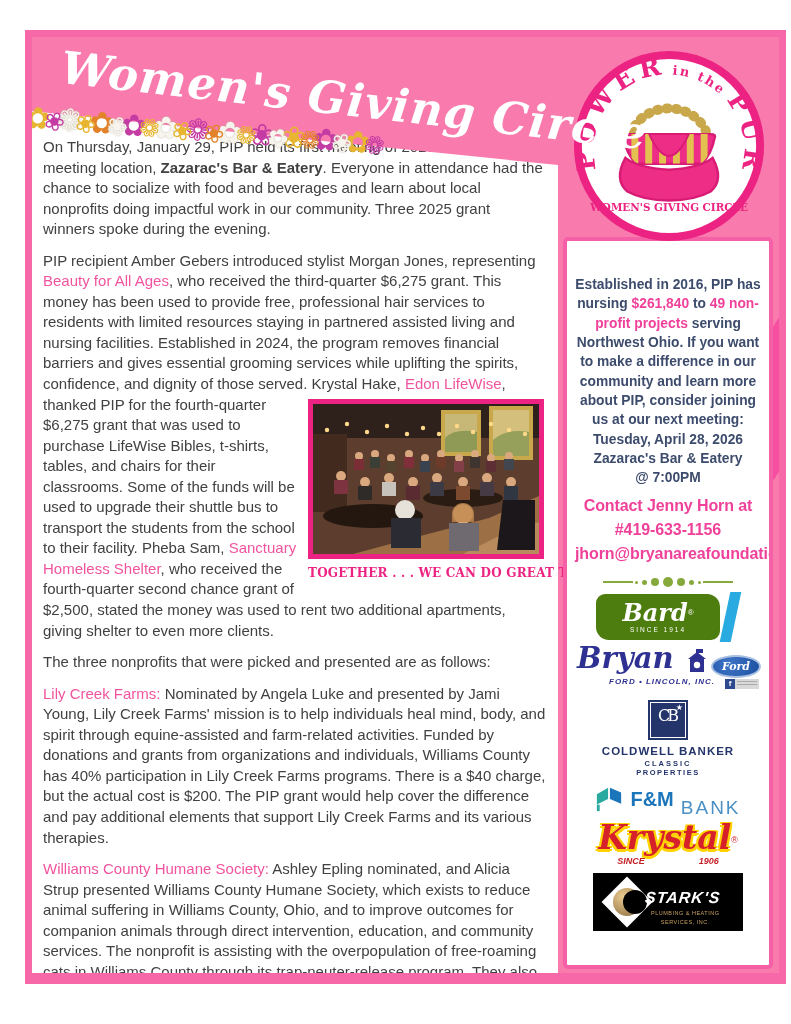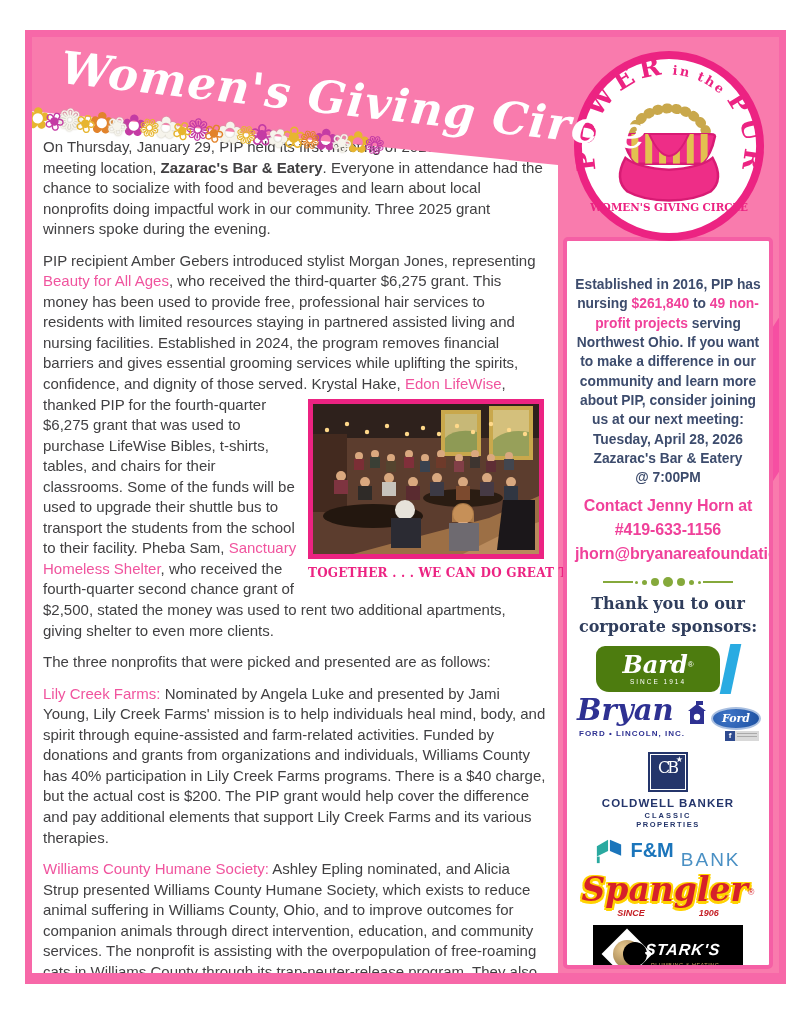--- a/index.html
+++ b/index.html
@@ -66,21 +66,21 @@
   .bard-red { position:absolute; left:0; top:0; width:124px; height:46px; background:#4d7c0f; border-radius:9px 13px 9px 13px;
     display:flex; flex-direction:column; align-items:center; justify-content:center; }
   .bard-name { font-family:"DejaVu Serif", serif; font-style:italic; font-weight:bold; font-size:24px; color:#fff; line-height:1; }
   .bard-reg { font-size:8px; vertical-align:super; color:#fff; }
   .bard-since { font-size:6.5px; letter-spacing:2px; color:#fff; margin-top:1px; }
   .bard-slash { position:absolute; right:4px; top:-2px; width:11px; height:50px; background:#29ABE2; transform:skewX(-12deg); }
   
   .bryan { width:186px; height:46px; position:relative; text-align:left; }
   .bryan-script { position:absolute; left:2px; top:-6px; font-family:"DejaVu Serif", serif; font-style:italic; font-weight:bold; font-size:29px; color:#2E3192; }
   .bryan-bldg { position:absolute; left:112px; top:2px; }
-  .bryan-sub { position:absolute; left:4px; top:30px; font-size:8px; font-weight:bold; letter-spacing:1px; color:#2E3192; }
+  .bryan-sub { position:absolute; left:34px; top:30px; font-size:8px; font-weight:bold; letter-spacing:1px; color:#2E3192;font-style:italic; }
   .ford-oval { position:absolute; right:0; top:8px; width:46px; height:19px; border-radius:50%;
     background:radial-gradient(circle at 35% 35%, #3E74C6, #1B4FA0); border:2px solid #A9BFE0;
     display:flex; align-items:center; justify-content:center; }
   .ford-script { font-family:"DejaVu Serif", serif; font-style:italic; font-weight:bold; font-size:11px; color:#fff; }
   .fb-chip { position:absolute; right:2px; top:32px; width:34px; height:10px; background:#D9D9D9; display:flex; align-items:center; }
   .fb-f { width:10px; height:10px; background:#2E4A8F; color:#fff; font-size:8px; font-weight:bold; line-height:10px; text-align:center; }
   .fb-lines { flex:1; height:6px; margin:0 2px; background:repeating-linear-gradient(#aaa 0 1px,#D9D9D9 1px 3px); }
   
   .coldwell { width:180px; }
   .cb-sq { width:40px; height:40px; margin:0 auto; background:#24356B; position:relative; box-shadow:inset 0 0 0 2px #24356B, inset 0 0 0 3px #fff; }
@@ -168,21 +168,20 @@
         <span class="ln"></span>
           <span class="d" style="width:3px;height:3px"></span>
           <span class="d" style="width:5px;height:5px"></span>
           <span class="d" style="width:8px;height:8px"></span>
           <span class="d" style="width:10px;height:10px"></span>
           <span class="d" style="width:8px;height:8px"></span>
           <span class="d" style="width:5px;height:5px"></span>
           <span class="d" style="width:3px;height:3px"></span>
           <span class="ln"></span>
       </div>
-      <div class="thanks">Thank you to our corporate sponsors:</div>
 
       <div class="sponsors">
         <div class="bard">
           <div class="bard-red">
             <div><span class="bard-name">Bard</span><span class="bard-reg">®</span></div>
             <div class="bard-since">SINCE 1914</div>
           </div>
           <div class="bard-slash"></div>
         </div>
 
@@ -220,21 +219,21 @@
           <svg width="28" height="28" viewBox="0 0 30 30">
             <polygon points="2,10 14,3 14,15 2,21" fill="#2AA9A0"></polygon>
             <polygon points="16,3 28,8 28,20 16,15" fill="#1B75BB"></polygon>
             <rect x="2" y="21" width="3" height="7" fill="#2AA9A0"></rect>
           </svg>
           <span class="fm-text">F&amp;M</span>
           <span class="fm-bank">BANK</span>
         </div>
 
         <div class="spangler">
-          <span class="spang-name">Spangler</span><span class="spang-reg">®</span>
+          <span class="spang-name">Krystal</span><span class="spang-reg">®</span>
           <div class="spang-since">
             <span>SINCE</span>
             <span>1906</span>
           </div>
         </div>
 
         <div class="starks">
           <div class="st-diamond"></div>
           <div class="st-circle"></div>
           <div class="st-crescent"></div>

